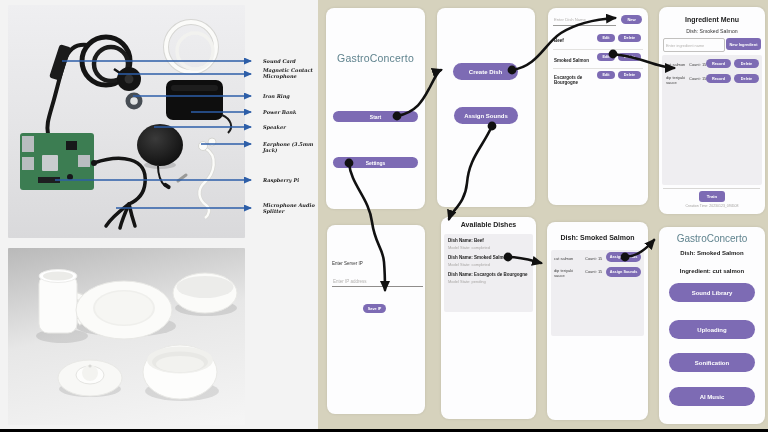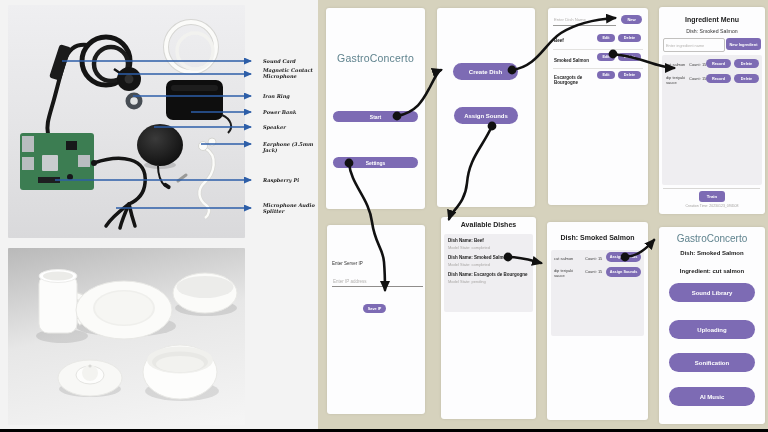--- a/index.html
+++ b/index.html
@@ -8,21 +8,21 @@
   .abs{position:absolute;}
   #left-panel{position:absolute;left:0;top:0;width:318px;height:429px;background:#f3f3f3;}
   #right-panel{position:absolute;left:318px;top:0;width:450px;height:429px;background:#d6d2bd;}
   .photo{position:absolute;border-radius:1px;overflow:hidden;}
   #hardware-photo{left:8px;top:5px;width:237px;height:233px;
       background:linear-gradient(180deg,#efeff1,#e4e4e6 55%,#d9d9db);}
   #dishes-photo{left:8px;top:248px;width:237px;height:177px;
       background:linear-gradient(168deg,#b9b9b9,#e7e7e7 45%,#f5f5f5);}
   .hw-label{position:absolute;left:263px;width:55px;font-family:"DejaVu Serif",serif;
       font-style:italic;font-weight:bold;font-size:5px;line-height:1.25;color:#1c1c1c;}
-  .screen{position:absolute;background:#fdfdfe;border-radius:3px;box-shadow:0 0 3px rgba(0,0,0,.10);}
+  .screen{position:absolute;background:#fdfdfe;border-radius:8px;box-shadow:0 0 3px rgba(0,0,0,.10);}
   .pill{position:absolute;background:#7d6bb4;color:#fff;display:flex;align-items:center;
         justify-content:center;font-weight:bold;border-radius:999px;text-align:center;}
   .panel{position:absolute;background:#efeef1;border-radius:2px;}
   .ctr{display:flex;align-items:center;justify-content:center;text-align:center;}
   .t-title{color:#5f838e;}
   .small-name{font-size:4.5px;font-weight:bold;color:#222;}
   .tiny{font-size:4px;color:#444;}
   .tiny-gray{font-size:4px;color:#a9a7a5;}
   .divider{position:absolute;border-top:1px solid #e3e2e0;}
   svg{display:block;}

